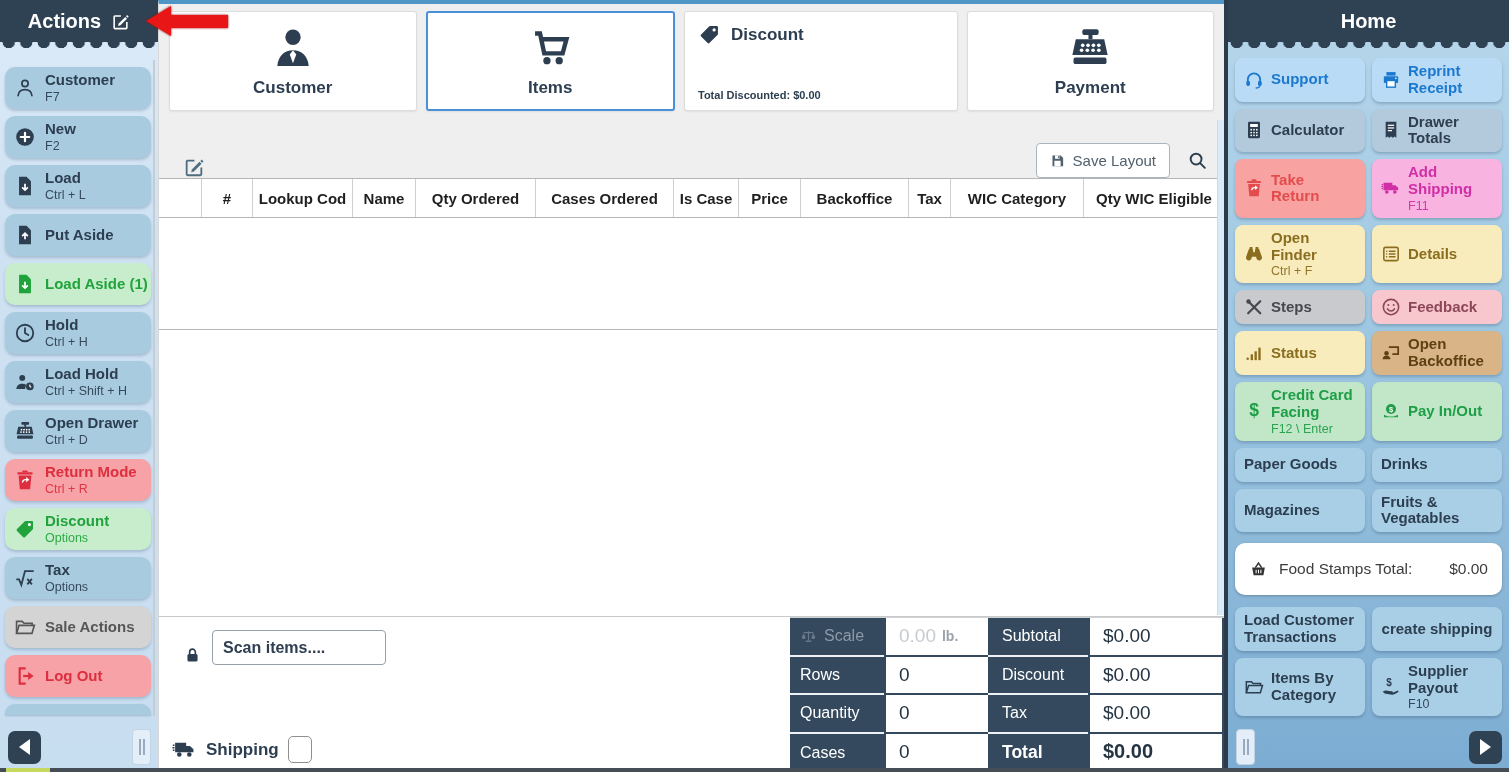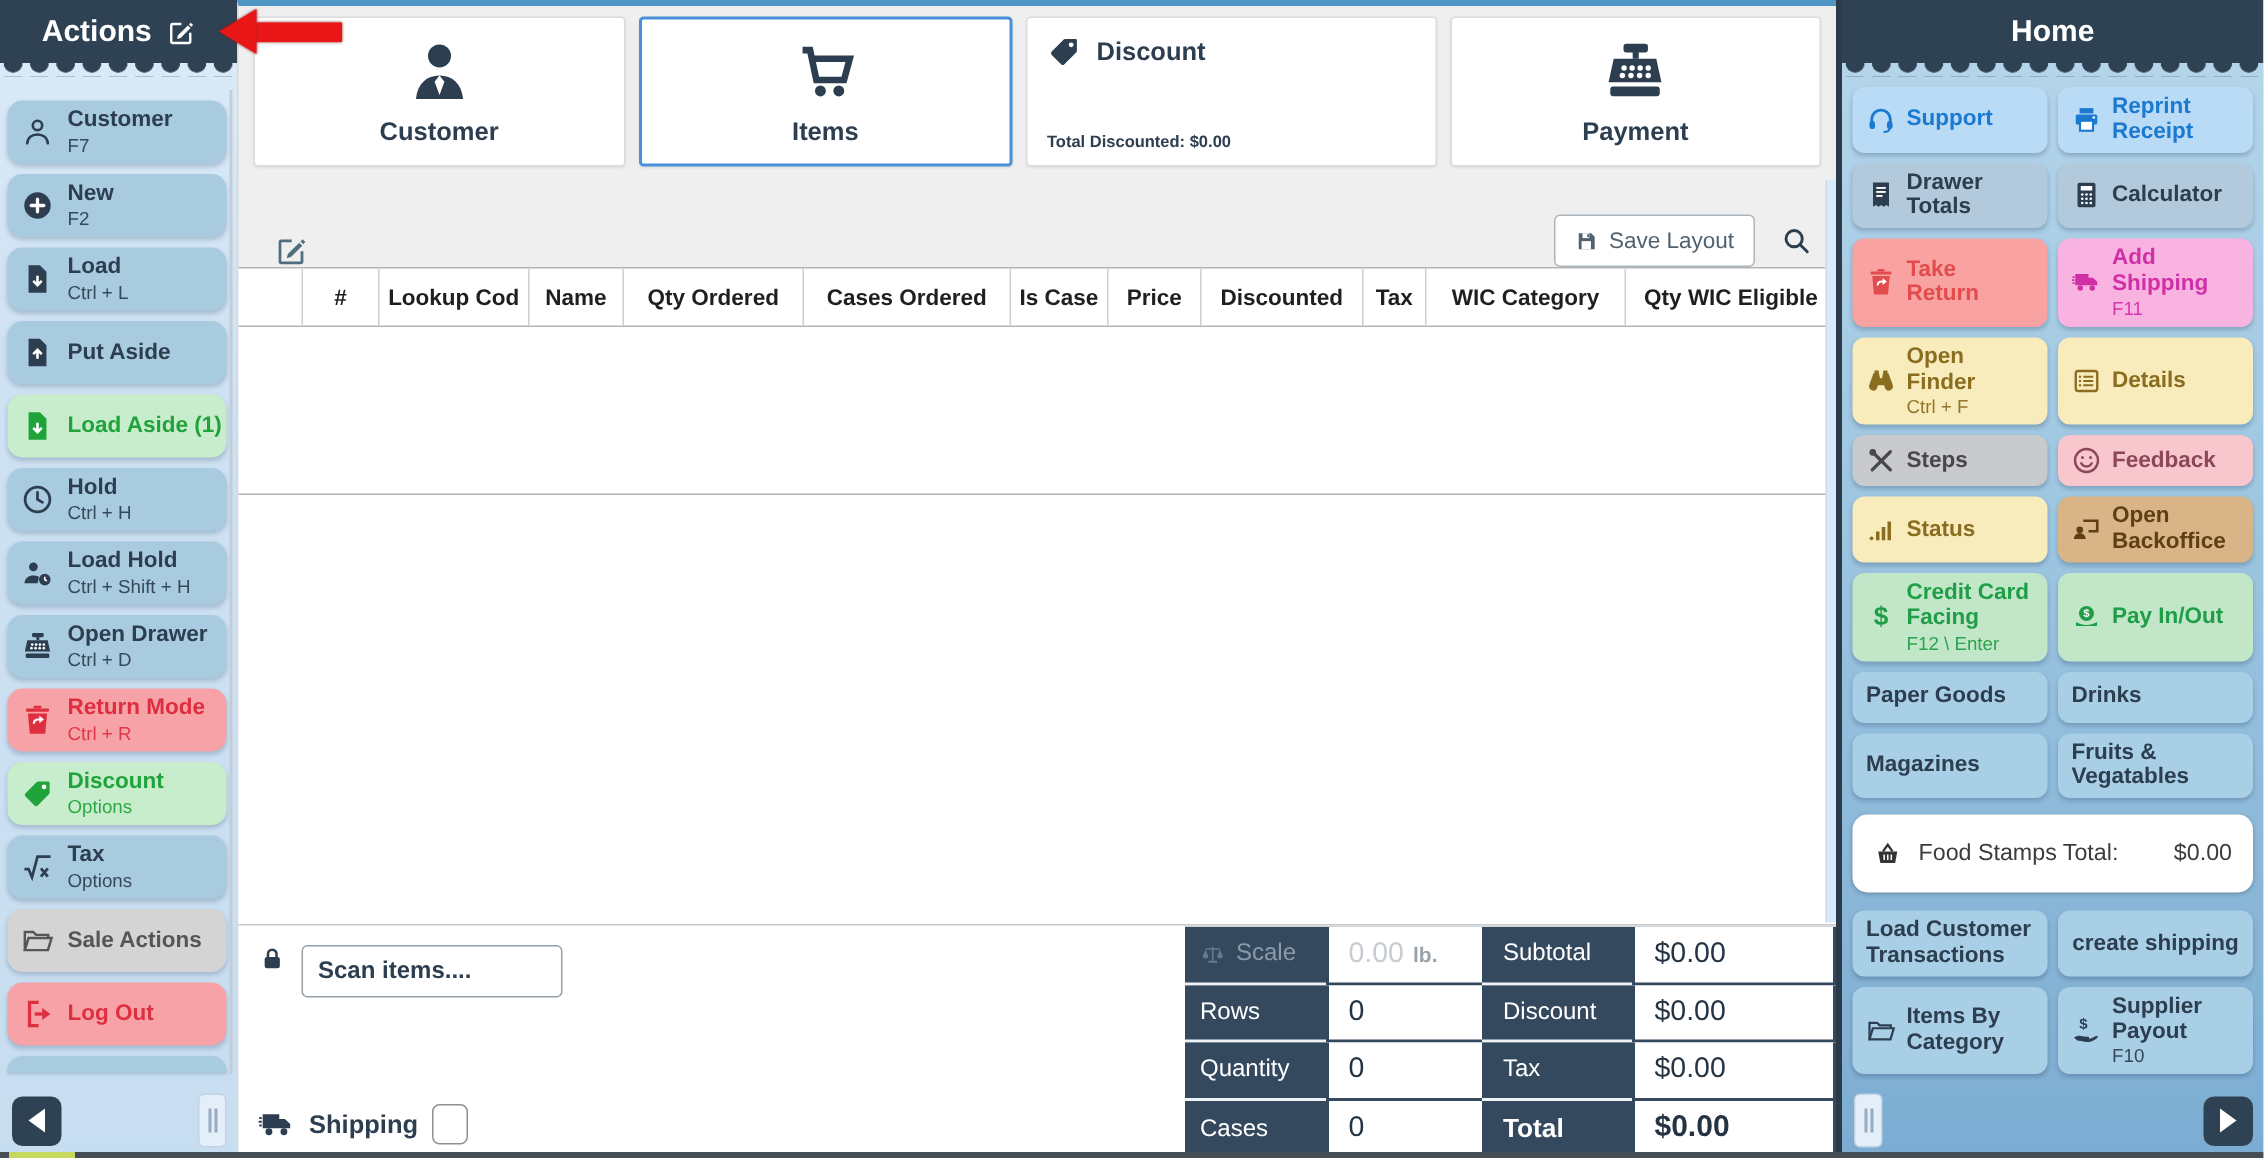--- a/index.html
+++ b/index.html
@@ -78,21 +78,21 @@
   .th:nth-child(4){width:63px} .th:nth-child(5){width:120px} .th:nth-child(6){width:138px}
   .th:nth-child(7){width:65px} .th:nth-child(8){width:62px} .th:nth-child(9){width:108px}
   .th:nth-child(10){width:42px} .th:nth-child(11){width:133px}
   .th:nth-child(12){flex:1; border-right:none;}
   .tbody { height:112px; flex:none; background:#fff; border-bottom:1px solid #b5b5b5; }
   .filler { flex:1; background:#fff; }
   .scrollstrip { position:absolute; right:0; top:116px; bottom:157px; width:7px;
                  background:#d9eaf9; border-left:1px solid #c9dcee; z-index:4; }
 
   .bottompanel { height:156px; flex:none; background:#fff; border-top:1px solid #c9c9c9; position:relative; }
-  .scanrow { position:absolute; left:13px; top:13px; display:flex; align-items:flex-start; gap:10px; }
+  .scanrow { position:absolute; left:24px; top:13px; display:flex; align-items:flex-end; gap:10px; }
   .lock { display:inline-flex; color:#2c3e50; } .lock svg { width:19px; height:19px; }
   .scaninput { width:174px; height:35px; border:1px solid #96a0a8; border-radius:4px; padding:0 10px;
                font-family:"Liberation Sans",sans-serif; font-size:16px; font-weight:bold; color:#2c3e50; }
   .scaninput::placeholder { color:#2c3e50; opacity:1; }
   .shiprow { position:absolute; left:13px; bottom:9px; display:flex; align-items:center; gap:9px; }
   .truck { display:inline-flex; color:#2c3e50; } .truck svg { width:25px; height:25px; }
   .shiplabel { font-size:17px; font-weight:bold; color:#2c3e50; }
   .checkbox { width:24px; height:27px; border:1px solid #8f8f8f; border-radius:5px; background:#fff;
               display:inline-block; cursor:pointer; }
 
@@ -467,21 +467,21 @@
         <div class="th">
     <span>Cases Ordered</span>
   </div>
         <div class="th">
     <span>Is Case</span>
   </div>
         <div class="th">
     <span>Price</span>
   </div>
         <div class="th">
-    <span>Discounted</span>
+    <span>Backoffice</span>
   </div>
         <div class="th">
     <span>Tax</span>
   </div>
         <div class="th">
     <span>WIC Category</span>
   </div>
         <div class="th">
     <span>Qty WIC Eligible</span>
   </div>
@@ -640,56 +640,56 @@
             </svg>
           </span>
     <span class="ltext">
       <span class="llabel">Reprint Receipt</span>
 
     </span>
   </div>
         <div class="rbtn s-gb">
     <span class="licon">
             <svg viewBox="0 0 24 24">
-              <path fill="currentColor" d="M5.6 2h12.8v19.4l-2.1-1.5-2.1 1.5-2.1-1.5-2.1 1.5-2.1-1.5-2.3 1.5z"></path>
-              <g fill="#fff">
-                <rect x="8.2" y="5.6" width="7.6" height="1.5"></rect>
-                <rect x="8.2" y="8.8" width="7.6" height="1.5"></rect>
-                <rect x="8.2" y="12" width="5" height="1.5"></rect>
-              </g>
-            </svg>
-          </span>
-    <span class="ltext">
-      <span class="llabel">Drawer Totals</span>
-
-    </span>
-  </div>
-        <div class="rbtn s-gb">
-    <span class="licon">
-            <svg viewBox="0 0 24 24">
               <rect x="4.8" y="2.2" width="14.4" height="19.6" rx="1.6" fill="currentColor"></rect>
               <rect x="7.4" y="4.8" width="9.2" height="3.6" fill="#fff"></rect>
               <g fill="#fff">
                 <circle cx="8.6" cy="11.6" r="1.05"></circle>
                 <circle cx="12" cy="11.6" r="1.05"></circle>
                 <circle cx="15.4" cy="11.6" r="1.05"></circle>
                 <circle cx="8.6" cy="15" r="1.05"></circle>
                 <circle cx="12" cy="15" r="1.05"></circle>
                 <circle cx="15.4" cy="15" r="1.05"></circle>
                 <circle cx="8.6" cy="18.4" r="1.05"></circle>
                 <circle cx="12" cy="18.4" r="1.05"></circle>
                 <circle cx="15.4" cy="18.4" r="1.05"></circle>
               </g>
             </svg>
           </span>
     <span class="ltext">
       <span class="llabel">Calculator</span>
 
     </span>
   </div>
+        <div class="rbtn s-gb">
+    <span class="licon">
+            <svg viewBox="0 0 24 24">
+              <path fill="currentColor" d="M5.6 2h12.8v19.4l-2.1-1.5-2.1 1.5-2.1-1.5-2.1 1.5-2.1-1.5-2.3 1.5z"></path>
+              <g fill="#fff">
+                <rect x="8.2" y="5.6" width="7.6" height="1.5"></rect>
+                <rect x="8.2" y="8.8" width="7.6" height="1.5"></rect>
+                <rect x="8.2" y="12" width="5" height="1.5"></rect>
+              </g>
+            </svg>
+          </span>
+    <span class="ltext">
+      <span class="llabel">Drawer Totals</span>
+
+    </span>
+  </div>
         <div class="rbtn s-salmon">
     <span class="licon">
             <svg viewBox="0 0 24 24">
               <rect x="9" y="1.6" width="6" height="2" rx="1" fill="currentColor"></rect>
               <rect x="3.6" y="3.6" width="16.8" height="2.4" rx="1" fill="currentColor"></rect>
               <path fill="currentColor" d="M5 7.2h14L17.6 22H6.4z"></path>
               <path d="M9.3 14.8c0-2 1.4-3.2 3.4-3.2h1.6" fill="none" stroke="#fff" stroke-width="1.5"></path>
               <path fill="#fff" d="M13.3 8.8l3.4 2.8-3.4 2.8z"></path>
             </svg>
           </span>

